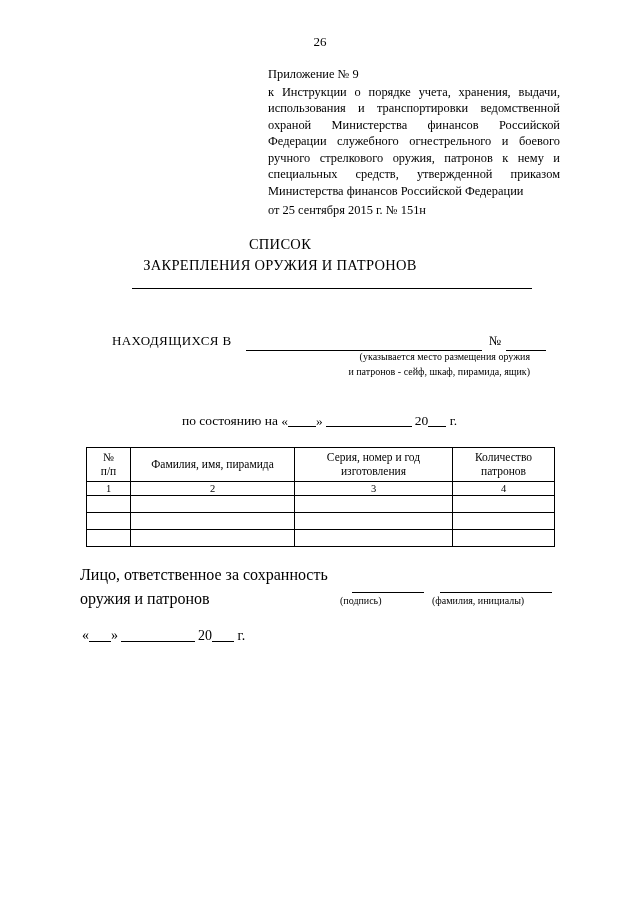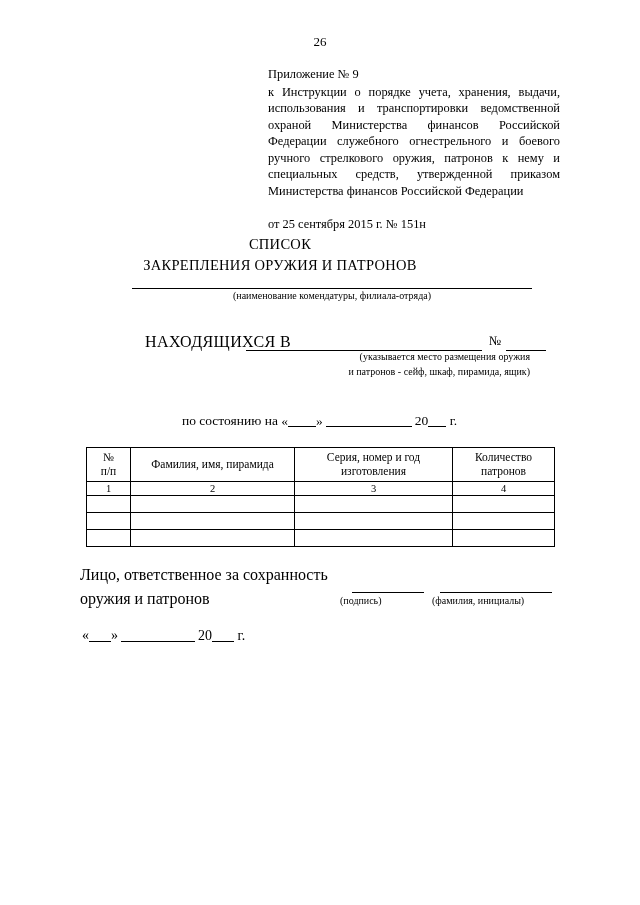--- a/index.html
+++ b/index.html
@@ -40,21 +40,21 @@
   .appendix-title {
     text-align: left;
     margin-bottom: 1px;
   }
   .appendix-body {
     text-align: justify;
     text-justify: inter-word;
   }
   .appendix-date {
     text-align: left;
-    margin-top: 17px;
+    margin-top: 3px;
   }
   .doc-title {
     position: absolute;
     top: 234px;
     left: 0;
     width: 560px;
     text-align: center;
     font-size: 14.5px;
     line-height: 1.45;
     letter-spacing: 0.3px;
@@ -82,23 +82,22 @@
     position: absolute;
     top: 333px;
     left: 0;
     width: 640px;
     height: 22px;
   }
   .located-label {
     position: absolute;
     left: 112px;
     top: 0;
-    font-size: 16px;
+    font-size: 13px;
     letter-spacing: 0.4px;
-    margin-left: 33px;
   }
   .located-line {
     position: absolute;
     left: 246px;
     top: 17px;
     width: 236px;
     border-bottom: 1px solid #000;
   }
   .num-sign {
     position: absolute;
@@ -259,21 +258,20 @@
     <div class="appendix-body">к Инструкции о порядке учета, хранения, выдачи, использования и транспортировки ведомственной охраной Министерства финансов Российской Федерации служебного огнестрельного и боевого ручного стрелкового оружия, патронов к нему и специальных средств, утвержденной приказом Министерства финансов Российской Федерации</div>
     <div class="appendix-date">от 25 сентября 2015 г. № 151н</div>
   </div>
 
   <div class="doc-title">
     <span class="line1">СПИСОК</span>
     <span class="line2">ЗАКРЕПЛЕНИЯ ОРУЖИЯ И ПАТРОНОВ</span>
   </div>
 
   <div class="rule-1"></div>
-  <div class="caption-1">(наименование комендатуры, филиала-отряда)</div>
 
   <div class="located-row">
     <span class="located-label">НАХОДЯЩИХСЯ В</span>
     <span class="located-line"></span>
     <span class="num-sign">№</span>
     <span class="num-line"></span>
   </div>
   <div class="caption-2">
     <span>(указывается место размещения оружия</span><br>
     <span>и патронов - сейф, шкаф, пирамида, ящик)</span>

